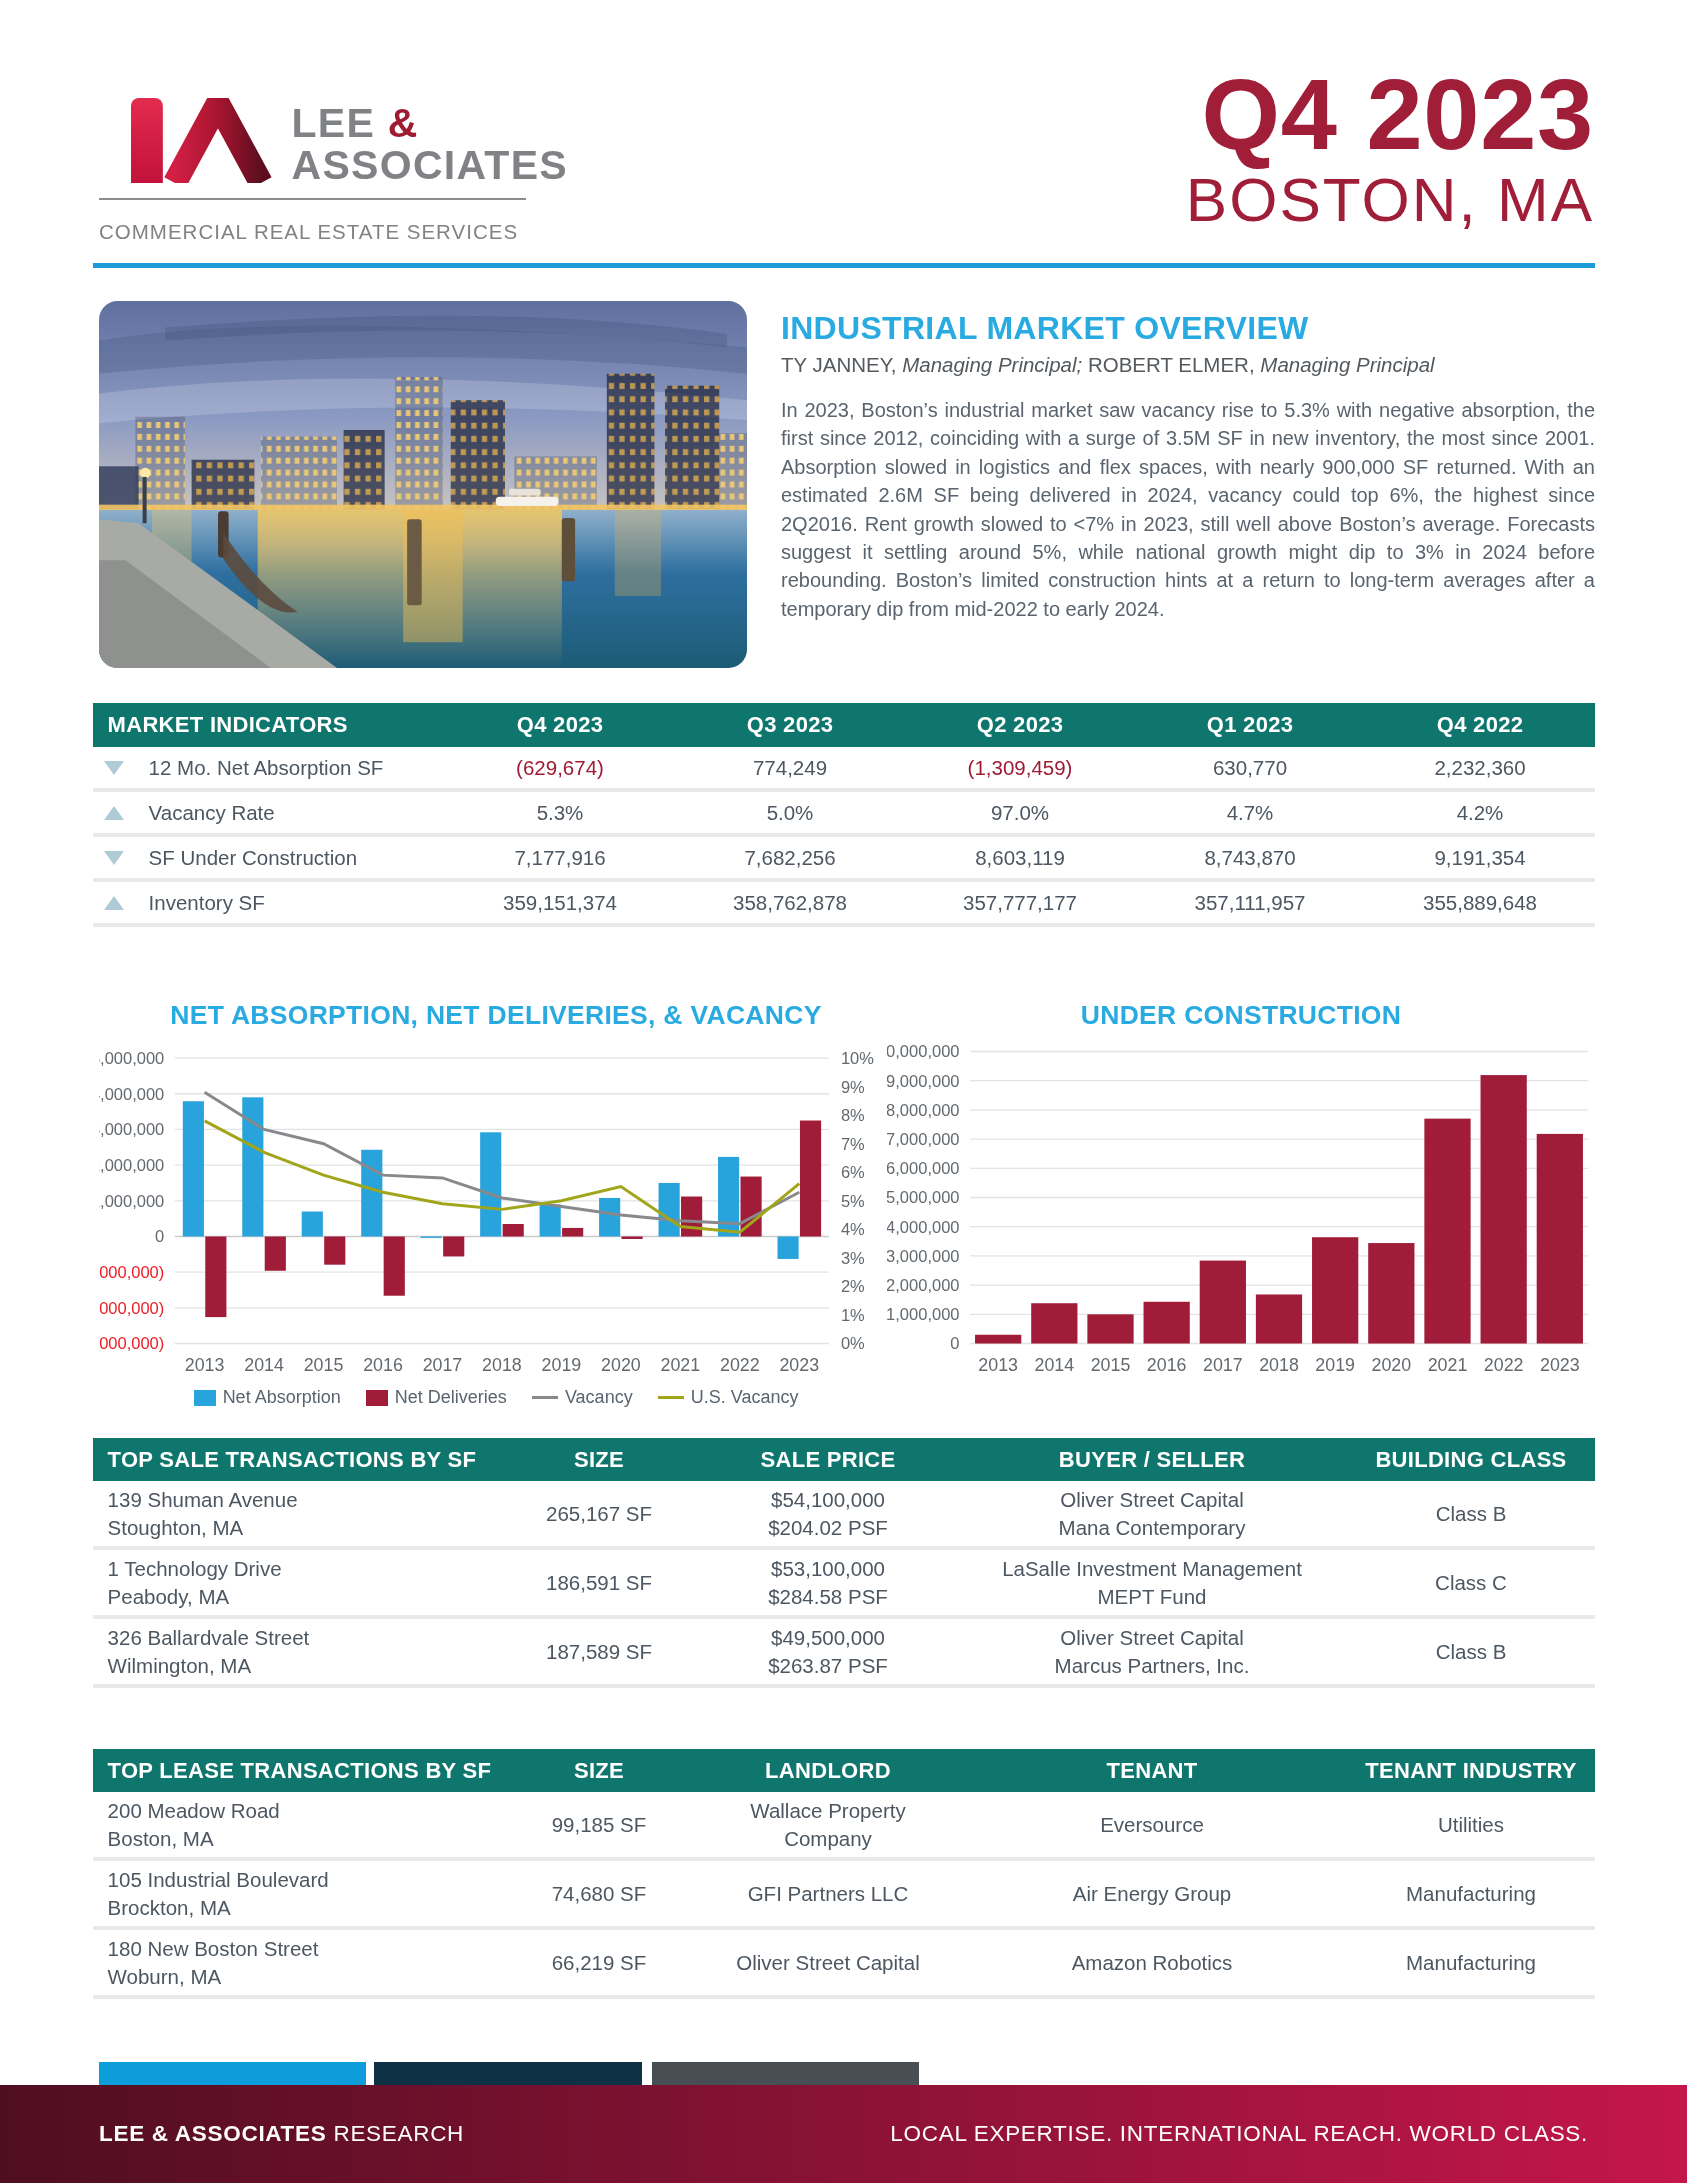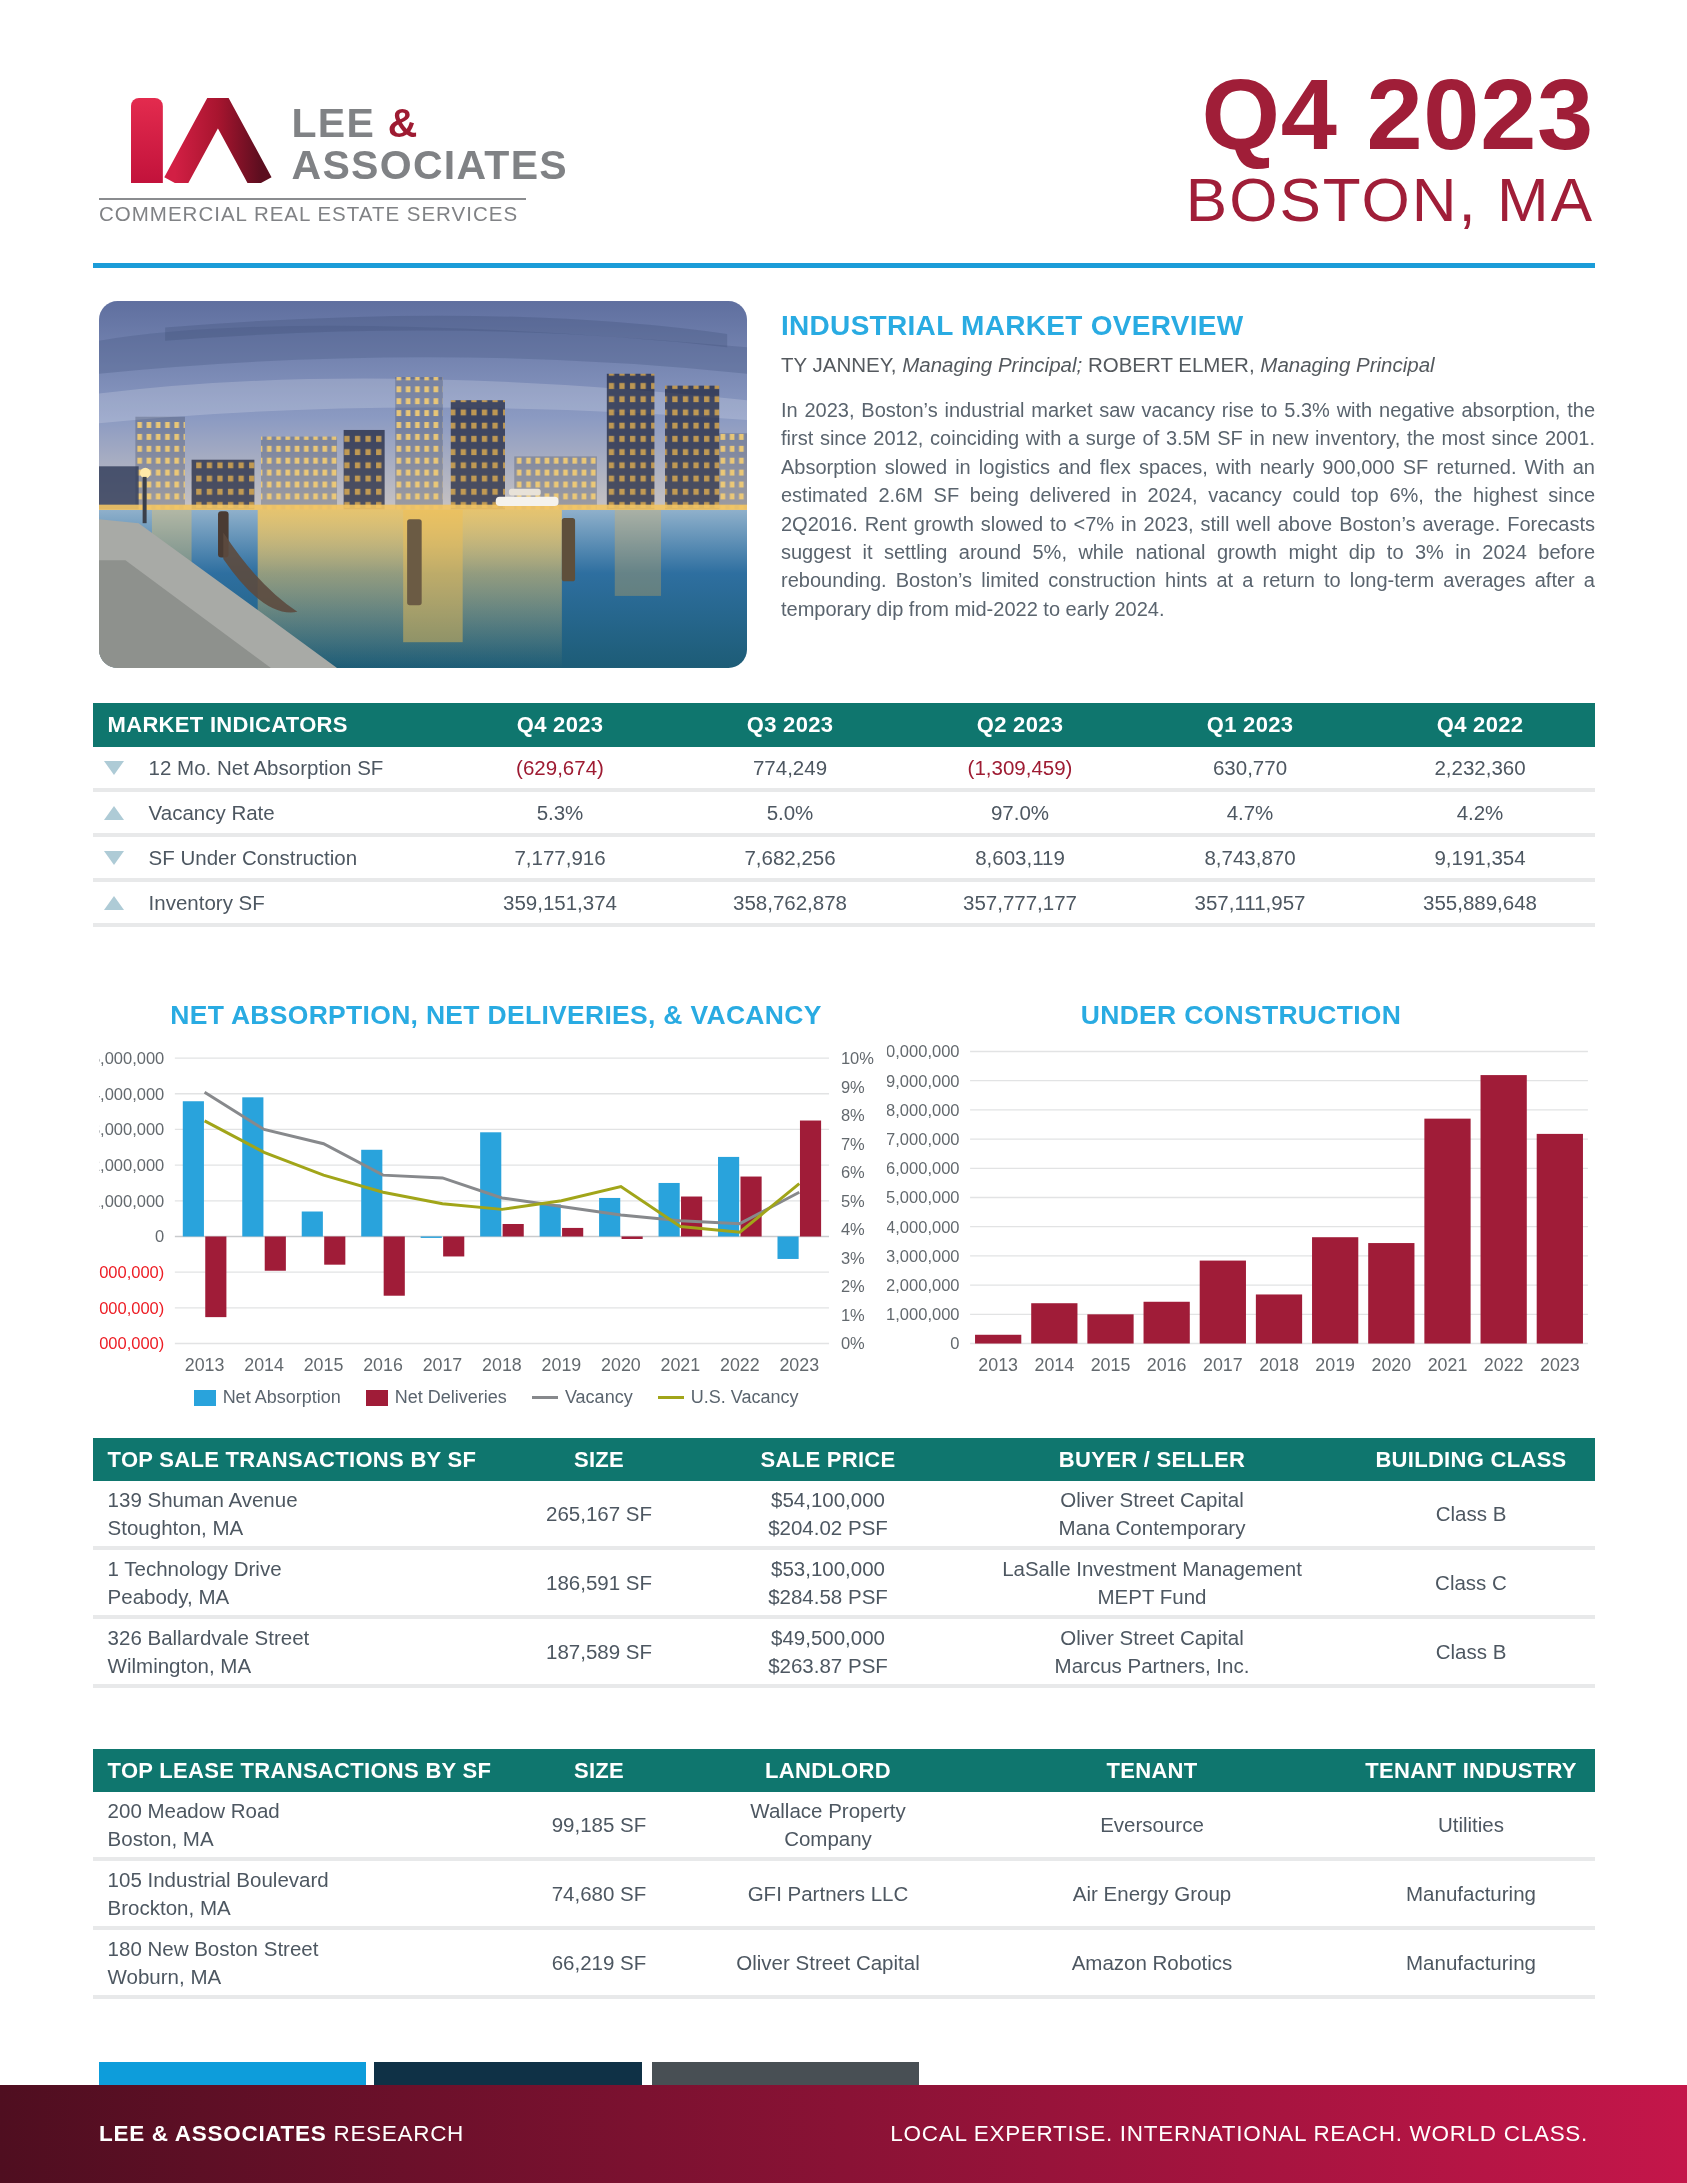--- a/index.html
+++ b/index.html
@@ -5,29 +5,29 @@
   * { margin:0; padding:0; box-sizing:border-box; }
   body { background:#ffffff; font-family:"Liberation Sans", sans-serif; }
   .page { position:relative; width:1687px; height:2183px; background:#ffffff; overflow:hidden; }
   .abs { position:absolute; }
 
   
   .logo-row { left:99px; top:98px; display:flex; align-items:flex-start;padding-left:32px; }
   .logo-text { margin-left:18.5px; margin-top:5.3px; color:#808285; font-weight:bold; line-height:1.02; font-size:41px; letter-spacing:1.3px; white-space:pre; }
   .logo-text .amp { color:#9E1B32; }
   .logo-rule { left:99px; top:198px; width:427px; height:2px; background:#8A8C8F; }
-  .logo-tagline { left:99px; top:202px; width:463px; font-size:20.5px; letter-spacing:1px; color:#808285; white-space:nowrap; }
+  .logo-tagline { left:99px; top:220px; width:463px; font-size:20.5px; letter-spacing:1px; color:#808285; white-space:nowrap; }
   .masthead { right:93px; top:64px; text-align:right; color:#A01E38; }
   .masthead .q { font-size:101px; font-weight:900; letter-spacing:0.7px; line-height:1.0; }
   .masthead .loc { font-size:62px; font-weight:300; letter-spacing:2px; line-height:1.0; margin-top:4px; }
   .blue-rule { left:93px; top:263px; width:1502px; height:4.6px; background:#1B9CD8; }
 
   
   .photo { left:99px; top:301px; width:648px; height:367px; border-radius:18.5px; overflow:hidden; }
-  .ov-title { left:781px; top:310px; width:814px; font-size:28px; font-weight:bold; color:#29ABE2; letter-spacing:0.3px; }
+  .ov-title { left:781px; top:310px; width:814px; font-size:32px; font-weight:bold; color:#29ABE2; letter-spacing:0.3px; }
   .byline { left:781px; top:353px; width:814px; font-size:20.5px; color:#54595E; white-space:pre-wrap; }
   .byline .it { font-style:italic; }
   .ov-body { left:781px; top:396px; width:814px; font-size:20px; line-height:28.4px; color:#5A646E; text-align:justify; }
 
   
   .tbl { left:93px; width:1502px; }
   .tbl-head { display:flex; align-items:center; background:#0f766e; color:#ffffff; font-weight:bold; font-size:22px; letter-spacing:0.3px; }
   .tbl-head > div { text-align:center; }
   .tbl-head > div:first-child { text-align:left; padding-left:14.6px; }
   .row { display:flex; align-items:center; border-bottom:4px solid #E8E9EA; background:#ffffff; }

